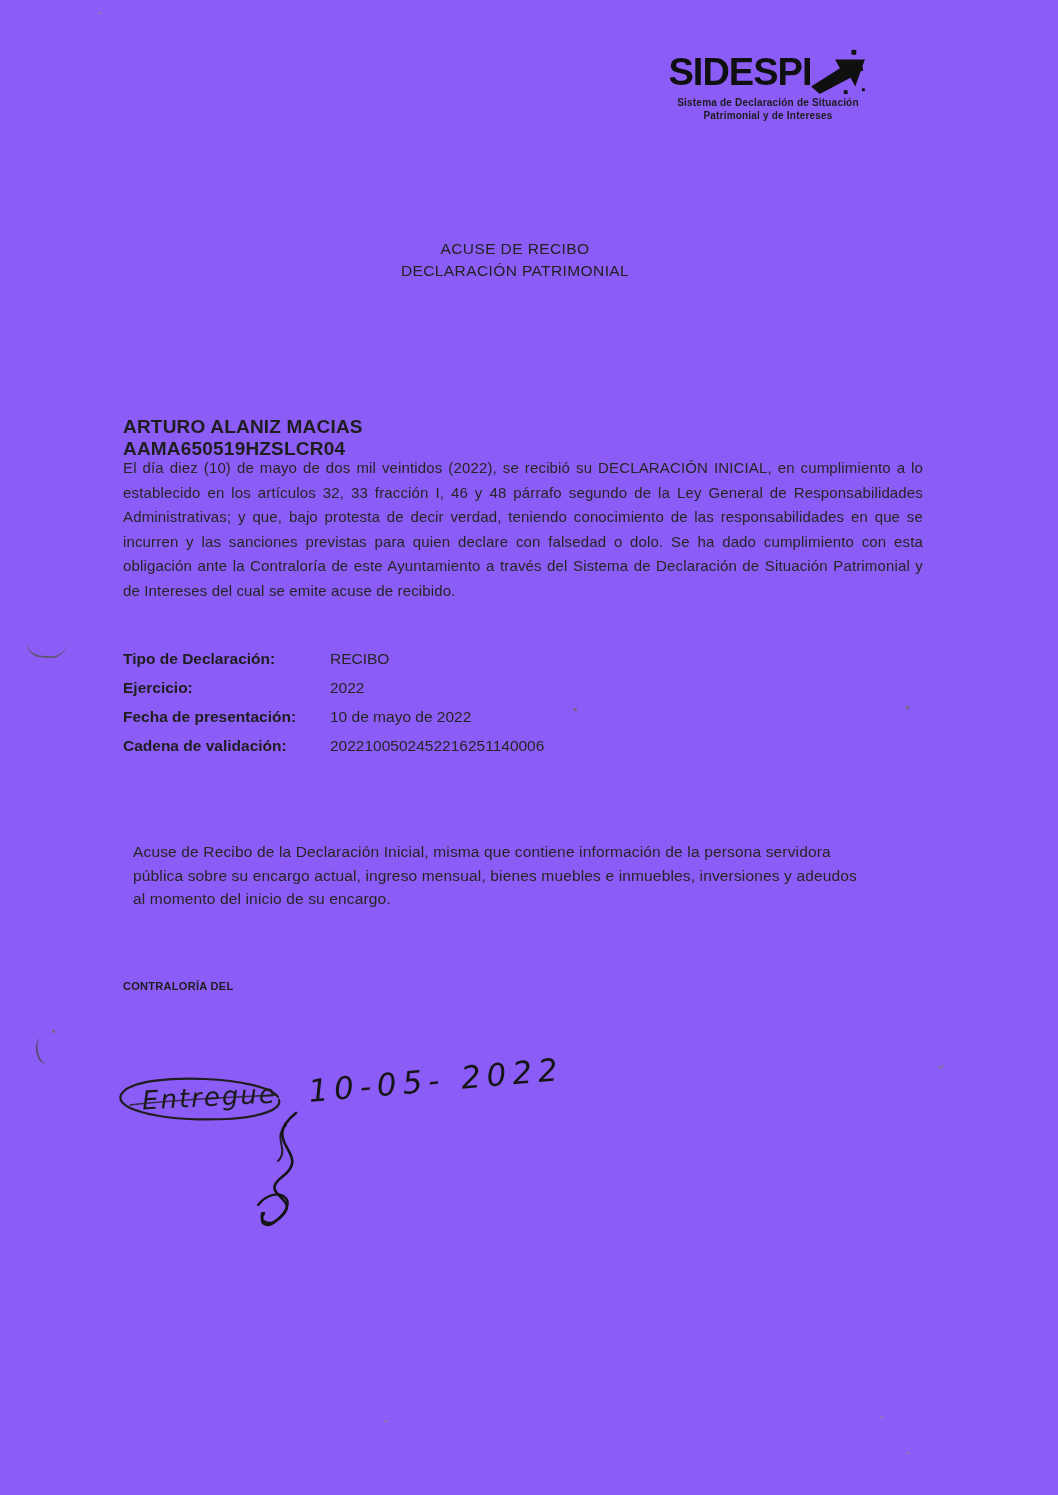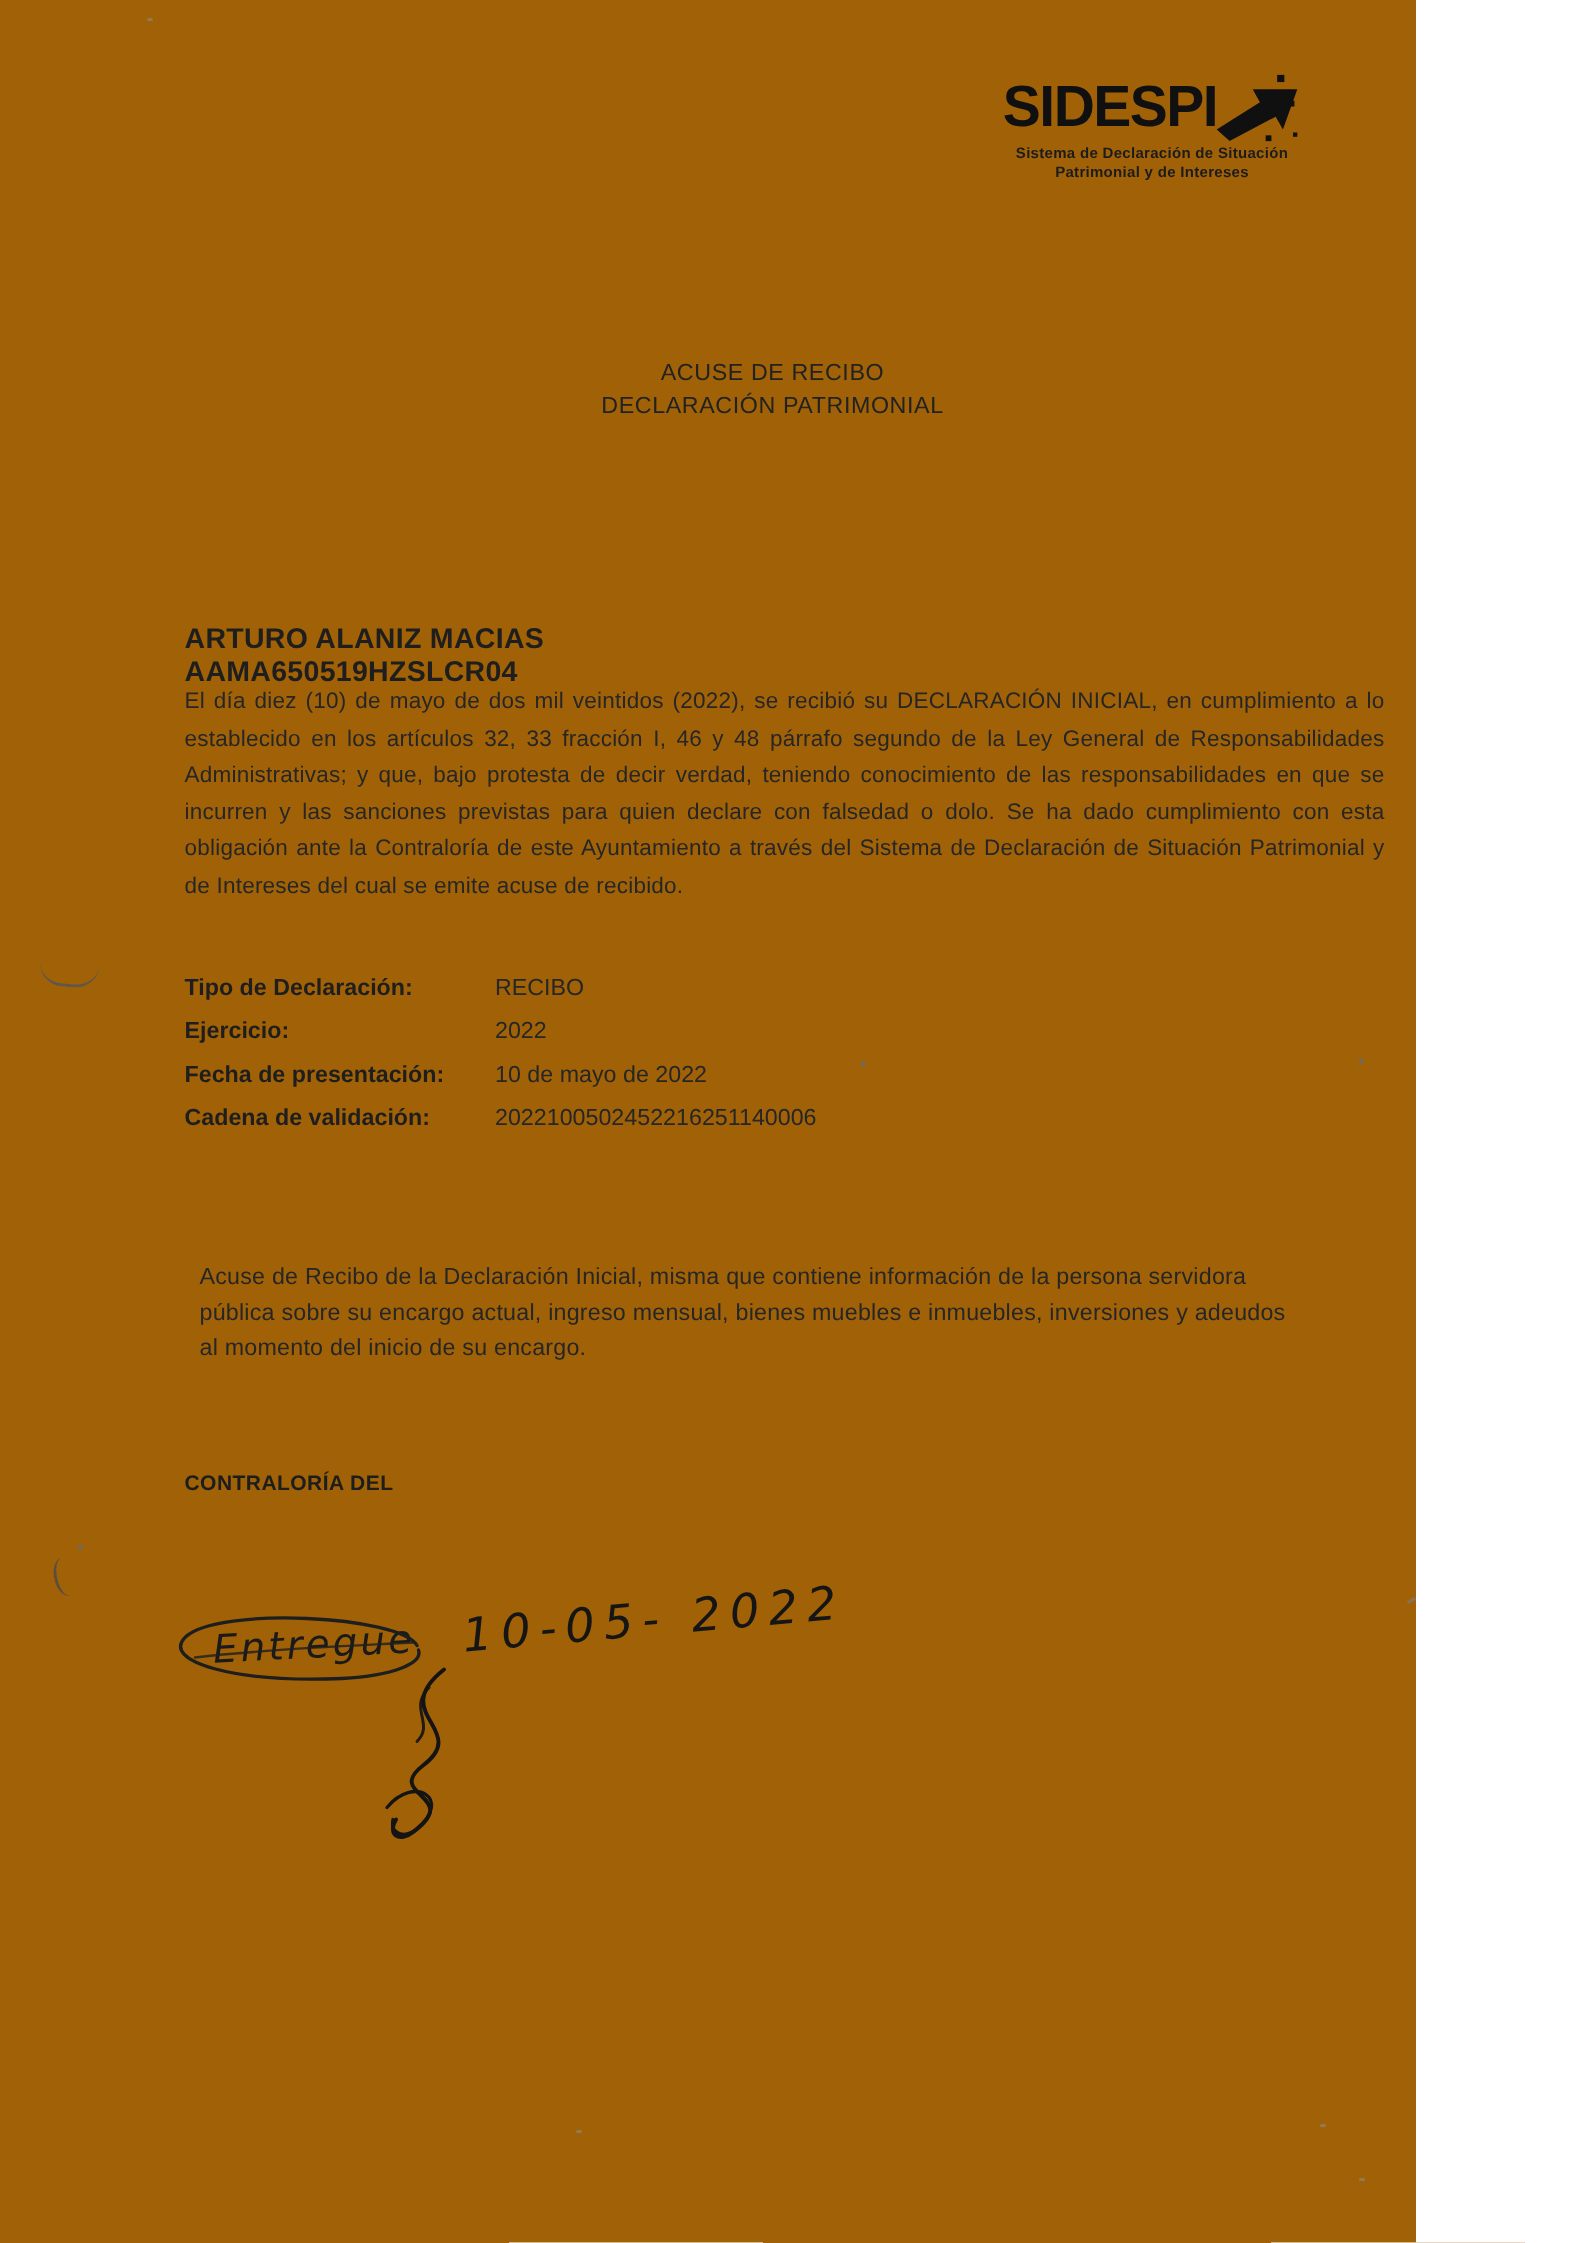--- a/index.html
+++ b/index.html
@@ -1,19 +1,19 @@
 <!DOCTYPE html>
 <html><head>
 <meta charset="utf-8">
 <style>
   html,body{margin:0;padding:0;background:#ffffff;}
   .page{
     position:relative;
-    width:944px;height:1495px;
-    background:#a16207;
+    width:1058px;height:1495px;
+    background:#8b5cf6;
     font-family:"Liberation Sans", sans-serif;
     color:#2a2a2a;
     overflow:hidden;
   }
 
   
   .logo{position:absolute;left:646px;top:50px;width:244px;text-align:center;}
   .logo .brand-row{display:flex;align-items:flex-start;justify-content:center;gap:2px;}
   .logo .brand{
     font-size:38px;font-weight:bold;letter-spacing:-1px;color:#101010;
@@ -54,21 +54,21 @@
 
   
   .note-par{
     position:absolute;left:133px;top:840px;width:726px;
     font-size:15.5px;line-height:23.5px;color:#262626;letter-spacing:0.15px;
   }
 
   
   .footer-heading{
     position:absolute;left:123px;top:980px;
-    font-size:14px;font-weight:bold;color:#1d1d1d;letter-spacing:0.3px;
+    font-size:11px;font-weight:bold;color:#1d1d1d;letter-spacing:0.3px;
   }
 
   
   .hw-word{
     position:absolute;left:142px;top:1082px;
     font-size:26px;font-style:italic;color:#1a1a1a;
     letter-spacing:2px;transform:rotate(-3deg);
     font-family:"DejaVu Sans", sans-serif;
   }
   .hw-date{

